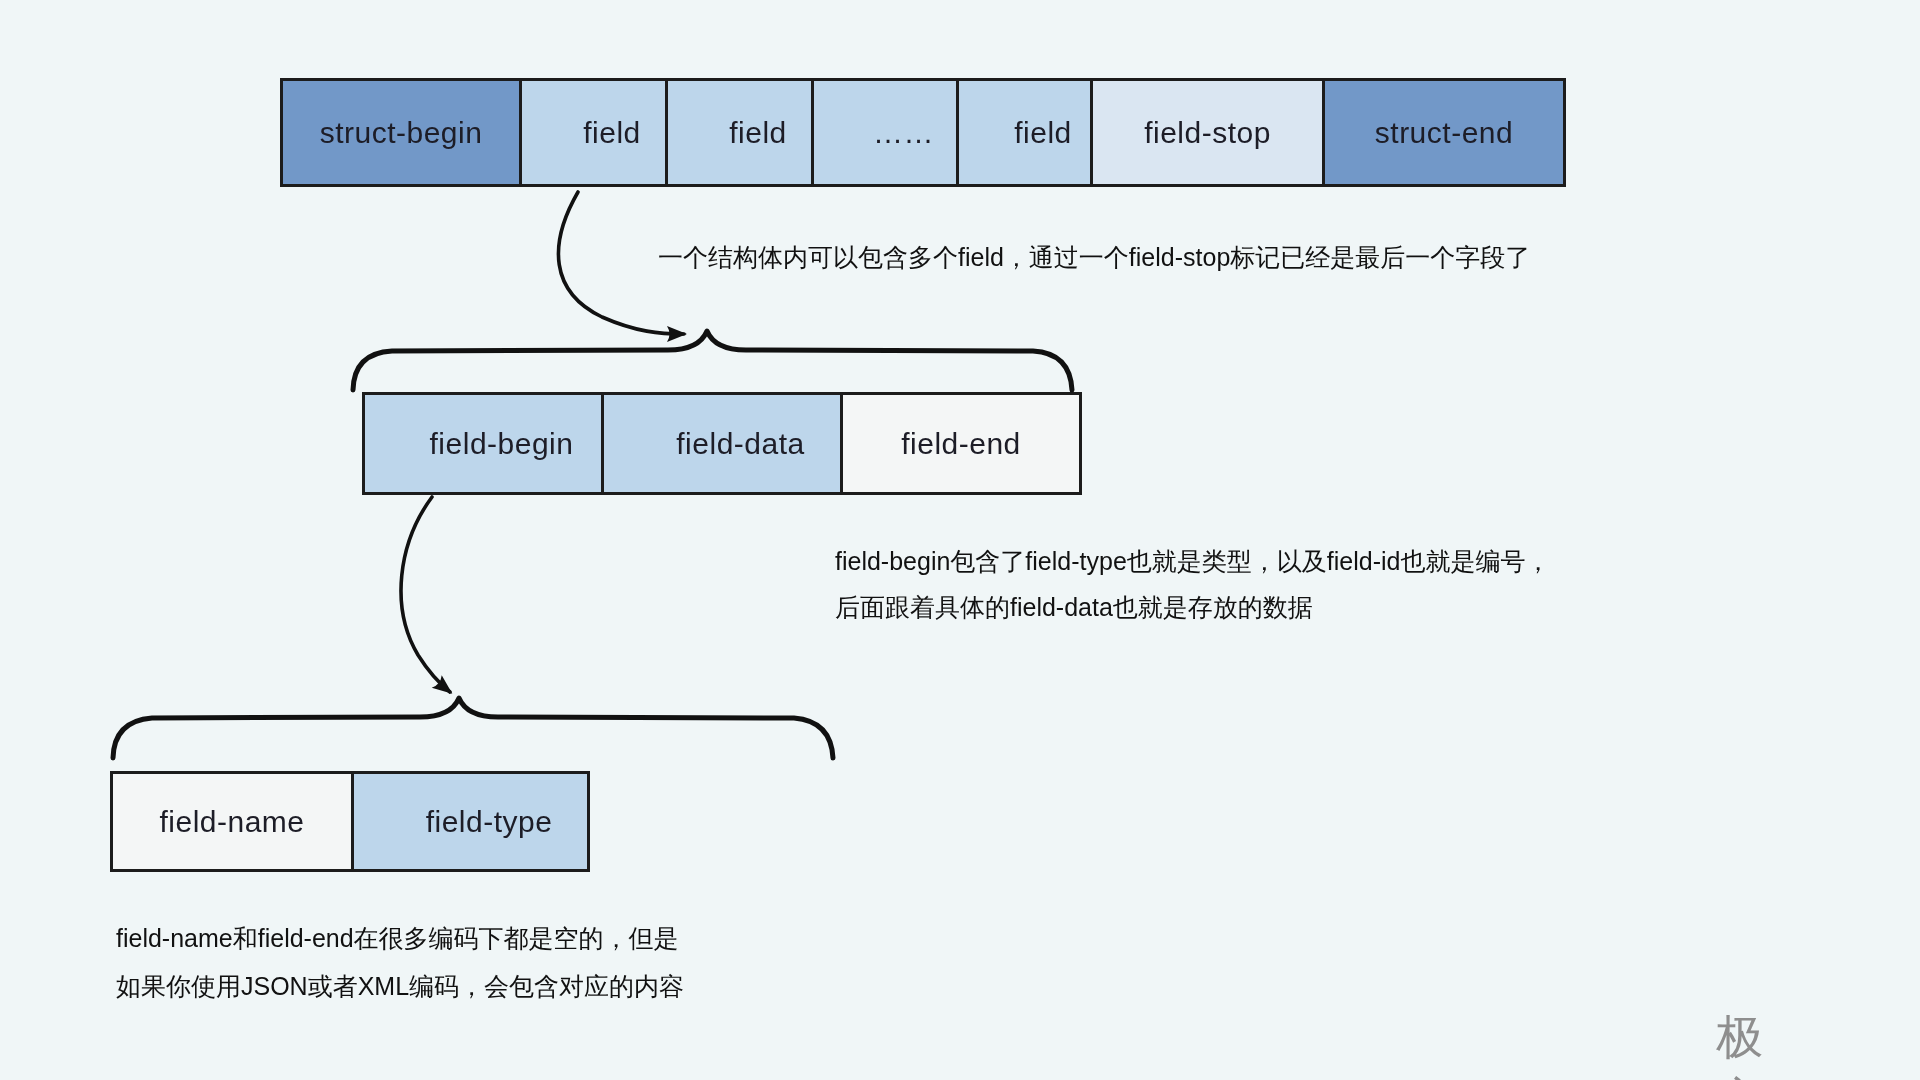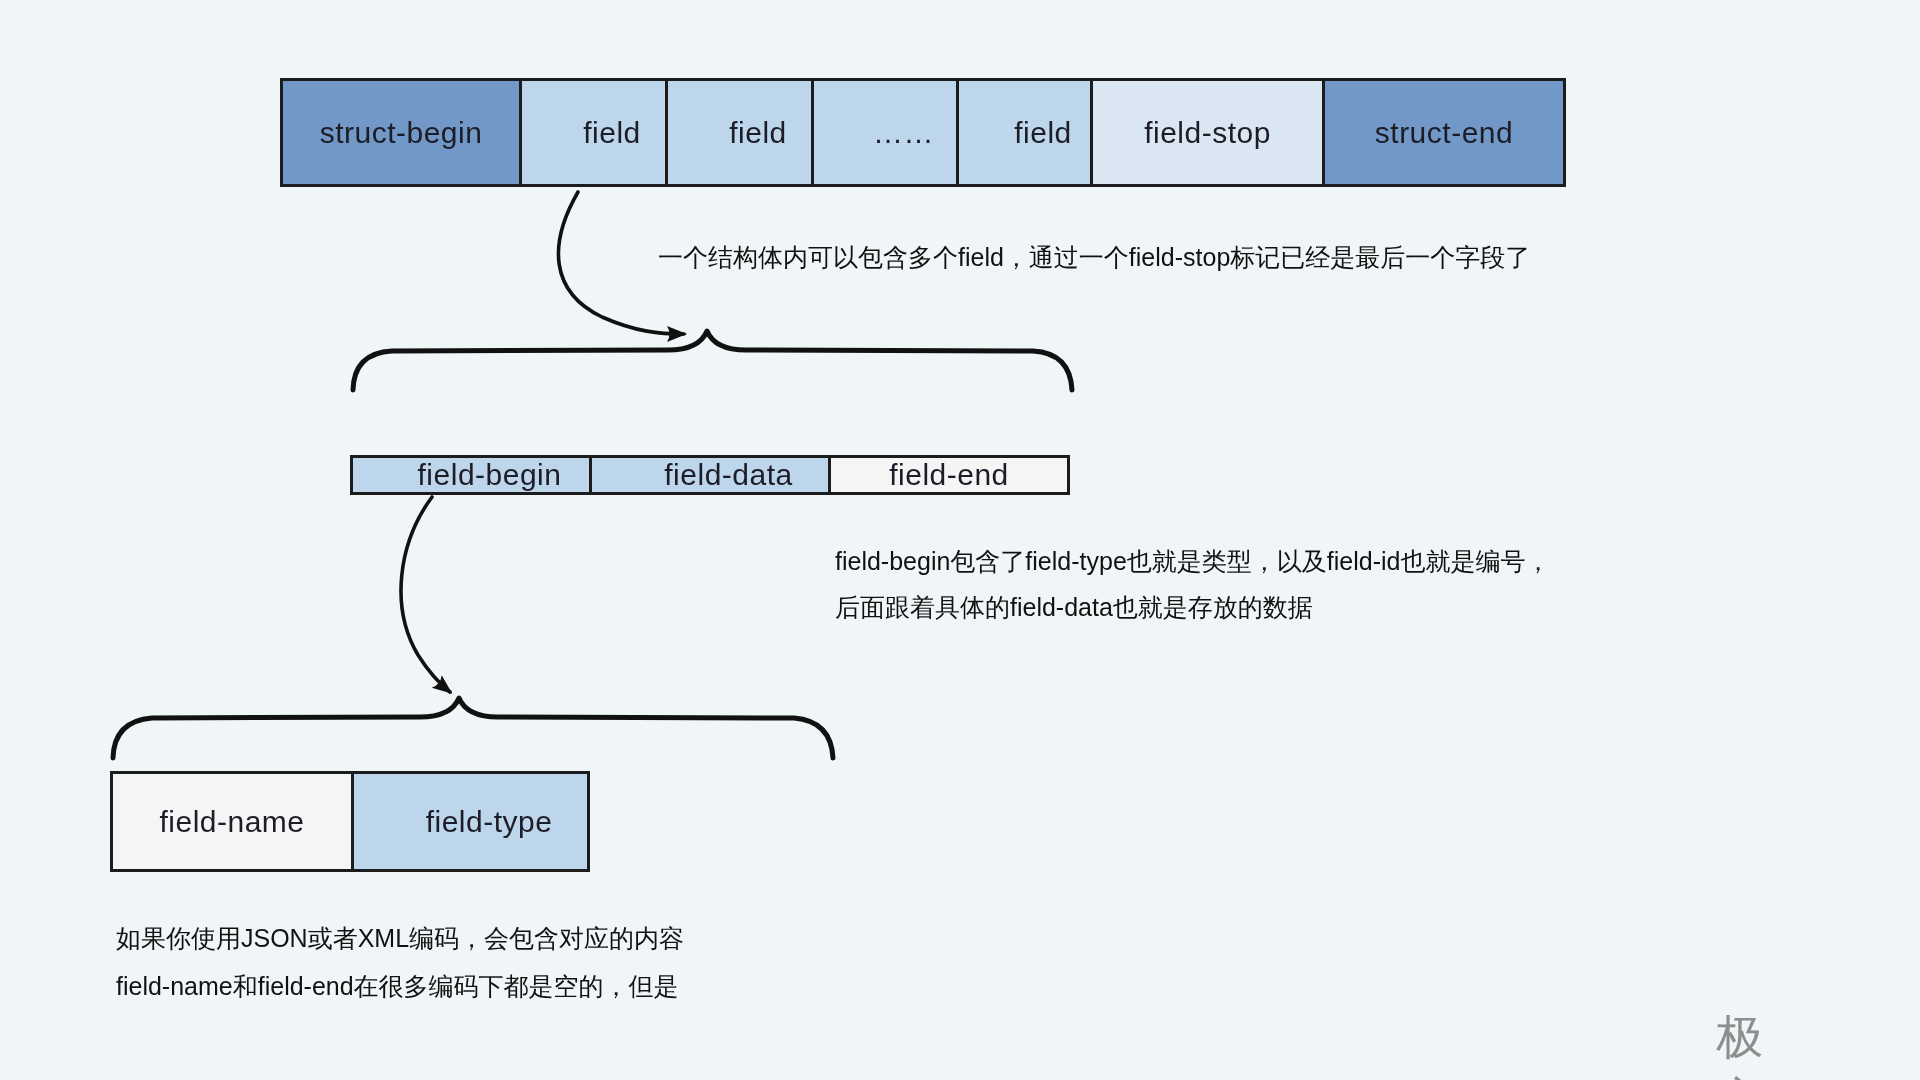--- a/index.html
+++ b/index.html
@@ -71,21 +71,21 @@
       </div>
     <div class="cell v-struct" style="width:244px;text-align:right;">
         <span>struct-end</span>
       </div>
   </div>
 
   <div class="annotation" style="left:658px;top:234px;">
     <div>一个结构体内可以包含多个field，通过一个field-stop标记已经是最后一个字段了</div>
   </div>
 
-  <div class="row" style="left:350px;top:392px;height:103px;align-items:flex-end;">
+  <div class="row" style="left:362px;top:392px;height:103px;">
     <div class="cell v-field" style="width:242px;">
         <span>field-begin</span>
       </div>
     <div class="cell v-field" style="width:242px;">
         <span>field-data</span>
       </div>
     <div class="cell v-empty" style="width:242px;">
         <span>field-end</span>
       </div>
   </div>
@@ -98,22 +98,22 @@
   <div class="row" style="left:110px;top:771px;height:101px;">
     <div class="cell v-empty" style="width:244px;">
         <span>field-name</span>
       </div>
     <div class="cell v-field" style="width:239px;">
         <span>field-type</span>
       </div>
   </div>
 
   <div class="annotation" style="left:116px;top:914px;">
+    <div style="height:48px;line-height:48px;">field-name和field-end在很多编码下都是空的，但是</div>
     <div style="height:48px;line-height:48px;">如果你使用JSON或者XML编码，会包含对应的内容</div>
-    <div style="height:48px;line-height:48px;">field-name和field-end在很多编码下都是空的，但是</div>
   </div>
 
   <svg class="overlay" width="1920" height="1080" viewBox="0 0 1920 1080">
     <defs>
       <marker id="ah" markerUnits="userSpaceOnUse" markerWidth="24" markerHeight="20" refX="18" refY="9" orient="auto">
         <path d="M1,1 L21,9 L1,17 Q6,9 1,1 Z" fill="#111"></path>
       </marker>
     </defs>
 
     <path d="M 578 192 C 548 244 550 292 602 317 C 636 332 660 334 684 334" fill="none" stroke="#111" stroke-width="3.6" stroke-linecap="round" marker-end="url(#ah)"></path>

